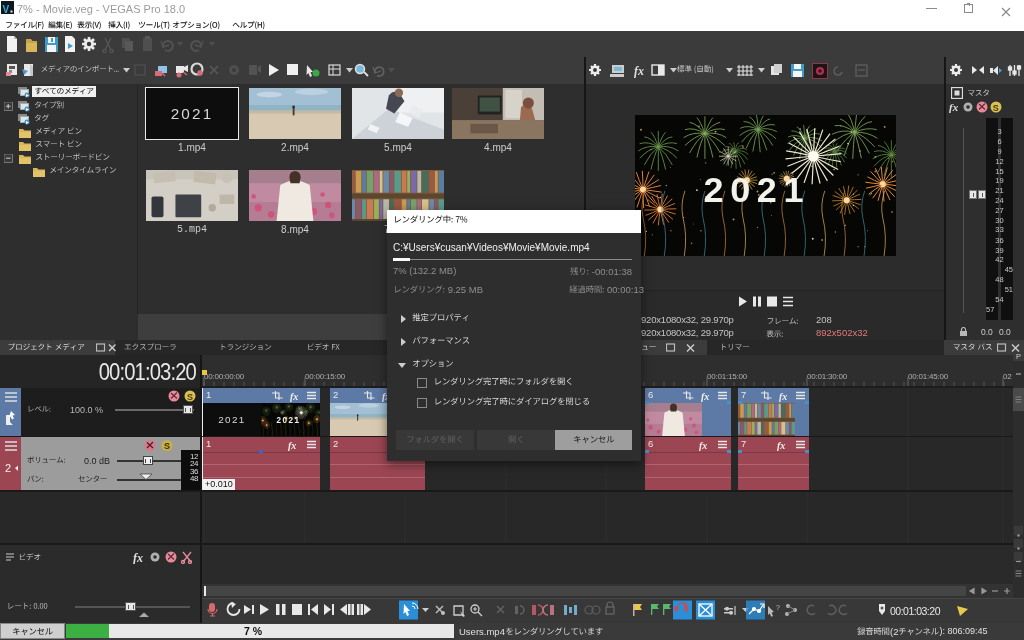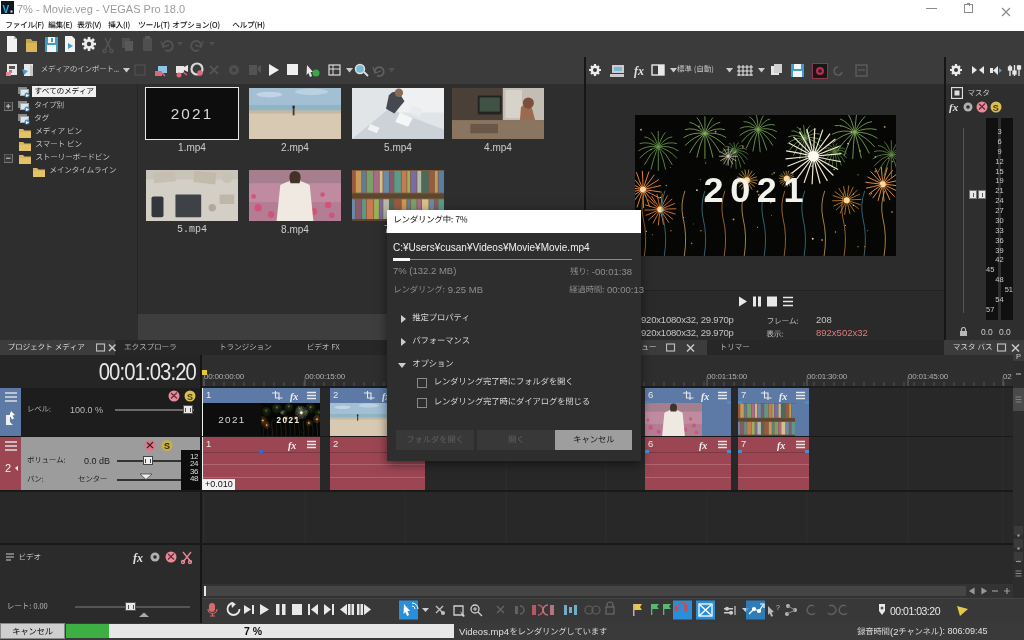--- a/index.html
+++ b/index.html
@@ -1135,25 +1135,25 @@
     <div style="height:9.89px;font-family:'Liberation Sans',sans-serif;font-size:7.5px;color:#c8c8c8;text-align:center;line-height:9.89px">3</div>
     <div style="height:9.89px;font-family:'Liberation Sans',sans-serif;font-size:7.5px;color:#c8c8c8;text-align:center;line-height:9.89px">6</div>
     <div style="height:9.89px;font-family:'Liberation Sans',sans-serif;font-size:7.5px;color:#c8c8c8;text-align:center;line-height:9.89px">9</div>
     <div style="height:9.89px;font-family:'Liberation Sans',sans-serif;font-size:7.5px;color:#c8c8c8;text-align:center;line-height:9.89px">12</div>
     <div style="height:9.89px;font-family:'Liberation Sans',sans-serif;font-size:7.5px;color:#c8c8c8;text-align:center;line-height:9.89px">15</div>
     <div style="height:9.89px;font-family:'Liberation Sans',sans-serif;font-size:7.5px;color:#c8c8c8;text-align:center;line-height:9.89px">19</div>
     <div style="height:9.89px;font-family:'Liberation Sans',sans-serif;font-size:7.5px;color:#c8c8c8;text-align:center;line-height:9.89px">21</div>
     <div style="height:9.89px;font-family:'Liberation Sans',sans-serif;font-size:7.5px;color:#c8c8c8;text-align:center;line-height:9.89px">24</div>
     <div style="height:9.89px;font-family:'Liberation Sans',sans-serif;font-size:7.5px;color:#c8c8c8;text-align:center;line-height:9.89px">27</div>
     <div style="height:9.89px;font-family:'Liberation Sans',sans-serif;font-size:7.5px;color:#c8c8c8;text-align:center;line-height:9.89px">30</div>
-    <div style="height:9.89px;font-family:Liberation Sans, sans-serif;font-size:7.5px;color:#c8c8c8;text-align:center;line-height:9.89px">33</div>
+    <div style="height:9.89px;font-family:Liberation Mono, monospace;font-size:7.5px;color:#c8c8c8;text-align:center;line-height:9.89px">33</div>
     <div style="height:9.89px;font-family:'Liberation Sans',sans-serif;font-size:7.5px;color:#c8c8c8;text-align:center;line-height:9.89px">36</div>
     <div style="height:9.89px;font-family:'Liberation Sans',sans-serif;font-size:7.5px;color:#c8c8c8;text-align:center;line-height:9.89px">39</div>
     <div style="height:9.89px;font-family:'Liberation Sans',sans-serif;font-size:7.5px;color:#c8c8c8;text-align:center;line-height:9.89px">42</div>
-    <div style="height:9.89px;font-family:'Liberation Sans',sans-serif;font-size:7.5px;color:#c8c8c8;text-align:left;line-height:9.89px">45</div>
+    <div style="height:9.89px;font-family:'Liberation Sans',sans-serif;font-size:7.5px;color:#c8c8c8;text-align:right;line-height:9.89px">45</div>
     <div style="height:9.89px;font-family:'Liberation Sans',sans-serif;font-size:7.5px;color:#c8c8c8;text-align:center;line-height:9.89px">48</div>
     <div style="height:9.89px;font-family:'Liberation Sans',sans-serif;font-size:7.5px;color:#c8c8c8;text-align:right;line-height:9.89px">51</div>
     <div style="height:9.89px;font-family:'Liberation Sans',sans-serif;font-size:7.5px;color:#c8c8c8;text-align:center;line-height:9.89px">54</div>
     <div style="height:9.89px;font-family:'Liberation Sans',sans-serif;font-size:7.5px;color:#c8c8c8;text-align:left;line-height:9.89px">57</div>
   </div>
 <svg style="position:absolute;left:959px;top:327px" width="9" height="9">
     <rect x="1" y="4" width="7" height="5" fill="#b8b8b8"></rect>
     <path d="M2.5 4 v-1.5 a2 2 0 0 1 4 0 v1.5" stroke="#b8b8b8" stroke-width="1.2" fill="none"></path>
   </svg>
 <div style="position:absolute;left:981px;top:327px;font-family:'Liberation Sans',sans-serif;font-size:8.5px;color:#ccc">0.0</div>
@@ -2247,21 +2247,21 @@
         <use href="#G33" transform="translate(16.4 0) scale(0.00850)"></use>
         <use href="#G79" transform="translate(24.6 0) scale(0.00850)"></use>
         <use href="#G77" transform="translate(32.8 0) scale(0.00850)"></use>
       </g>
     </svg>
   </div>
 <div style="position:absolute;left:66px;top:624px;width:388px;height:14px;background:#e8e8e8"></div>
 <div style="position:absolute;left:66px;top:624px;width:43px;height:14px;background:#3cb043"></div>
 <div style="position:absolute;left:244px;top:625px;font-family:'Liberation Sans',sans-serif;font-size:10.5px;color:#111;font-weight:bold">7 %</div>
 <div style="position:absolute;left:459px;top:626px;display:flex;align-items:flex-start">
-    <span style="font-family:'Liberation Sans',sans-serif;font-size:9.5px;color:#e0e0e0">Videos.mp4 </span>
+    <span style="font-family:'Liberation Sans',sans-serif;font-size:9.5px;color:#e0e0e0">Users.mp4 </span>
     <svg class="jt" width="98" height="11" viewBox="0 -8.5 98 11.1" style="overflow:visible">
       <g fill="#e0e0e0">
         <use href="#G83" transform="translate(0.0 0) scale(0.00850)"></use>
         <use href="#G60" transform="translate(8.2 0) scale(0.00850)"></use>
         <use href="#G33" transform="translate(16.4 0) scale(0.00850)"></use>
         <use href="#G84" transform="translate(24.6 0) scale(0.00850)"></use>
         <use href="#G48" transform="translate(32.8 0) scale(0.00850)"></use>
         <use href="#G33" transform="translate(41.0 0) scale(0.00850)"></use>
         <use href="#G44" transform="translate(49.2 0) scale(0.00850)"></use>
         <use href="#G85" transform="translate(57.4 0) scale(0.00850)"></use>

